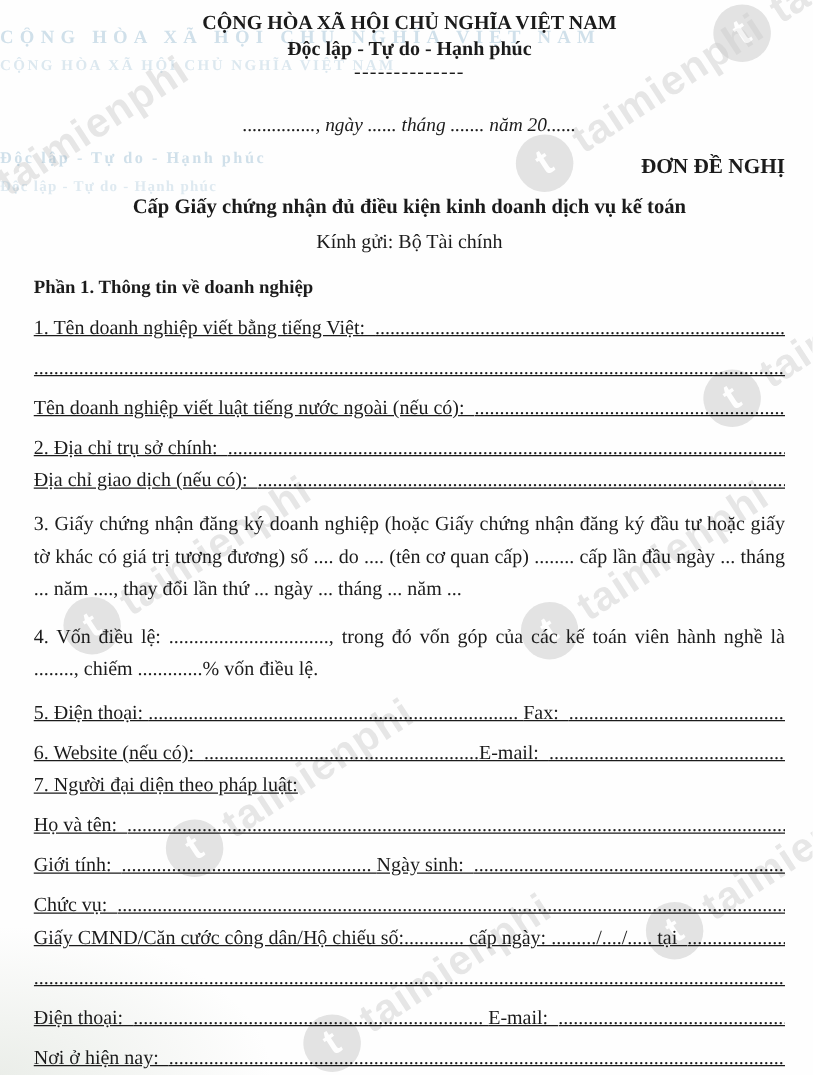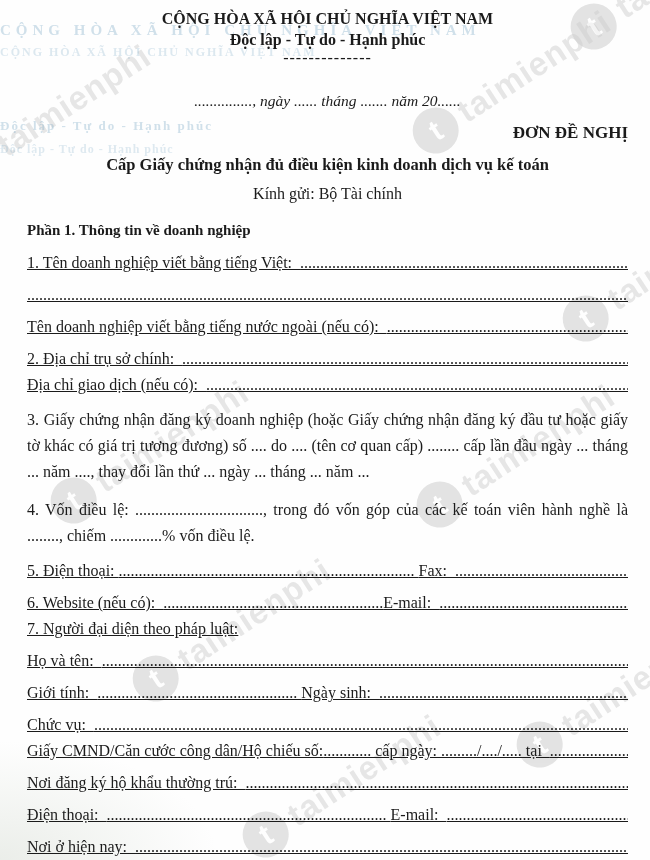--- a/index.html
+++ b/index.html
@@ -126,32 +126,32 @@
 
     <div class="doc-title">ĐƠN ĐỀ NGHỊ</div>
     <div class="doc-subtitle">Cấp Giấy chứng nhận đủ điều kiện kinh doanh dịch vụ kế toán</div>
     <div class="recipient">Kính gửi: Bộ Tài chính</div>
 
     <div class="section-heading">Phần 1. Thông tin về doanh nghiệp</div>
 
     <div class="form-body">
         <div class="l"><span class="seg-n">1. Tên doanh nghiệp viết bằng tiếng Việt:  </span><span class="seg-fill">................................................................................................................................................................</span></div>
         <div class="l"><span class="seg-fill">................................................................................................................................................................</span></div>
-        <div class="l"><span class="seg-n">Tên doanh nghiệp viết bằng tiếng nước ngoài (nếu có):  </span><span class="seg-fill">................................................................................................................................................................</span></div>
+        <div class="l"><span class="seg-n">Tên doanh nghiệp viết luật tiếng nước ngoài (nếu có):  </span><span class="seg-fill">................................................................................................................................................................</span></div>
         <div class="l"><span class="seg-n">2. Địa chỉ trụ sở chính:  </span><span class="seg-fill">................................................................................................................................................................</span></div>
         <div class="l tight"><span class="seg-n">Địa chỉ giao dịch (nếu có):  </span><span class="seg-fill">................................................................................................................................................................</span></div>
         <div class="p"><span class="seg-n">3. Giấy chứng nhận đăng ký doanh nghiệp (hoặc Giấy chứng nhận đăng ký đầu tư hoặc giấy tờ khác có giá trị tương đương) số .... do .... </span><span class="seg-i">(tên cơ quan cấp)</span><span class="seg-n"> ........ cấp lần đầu ngày ... tháng ... năm ...., thay đổi lần thứ ... ngày ... tháng ... năm ...</span></div>
         <div class="p"><span class="seg-n">4. Vốn điều lệ: ................................, trong đó vốn góp của các kế toán viên hành nghề là ........, chiếm .............% vốn điều lệ.</span></div>
         <div class="l"><span class="seg-n">5. Điện thoại: </span><span class="seg-n">.......................................................................... </span><span class="seg-n">Fax:  </span><span class="seg-fill">................................................................................................................................................................</span></div>
         <div class="l"><span class="seg-n">6. Website (nếu có):  </span><span class="seg-n">.......................................................</span><span class="seg-n">E-mail:  </span><span class="seg-fill">................................................................................................................................................................</span></div>
         <div class="l tight"><span class="seg-n">7. Người đại diện theo pháp luật:</span></div>
         <div class="l"><span class="seg-n">Họ và tên:  </span><span class="seg-fill">................................................................................................................................................................</span></div>
         <div class="l"><span class="seg-n">Giới tính:  </span><span class="seg-n">.................................................. </span><span class="seg-n">Ngày sinh:  </span><span class="seg-fill">................................................................................................................................................................</span></div>
         <div class="l"><span class="seg-n">Chức vụ:  </span><span class="seg-fill">................................................................................................................................................................</span></div>
         <div class="l tight"><span class="seg-n">Giấy CMND/Căn cước công dân/Hộ chiếu số:</span><span class="seg-n">............ cấp ngày: ........./..../..... tại  </span><span class="seg-fill">................................................................................................................................................................</span></div>
-        <div class="l"><span class="seg-n">Nơi đăng ký hộ khẩu thường trú:  </span><span class="seg-fill">................................................................................................................................................................</span></div>
+        <div class="l"><span class="seg-fill">................................................................................................................................................................</span></div>
         <div class="l"><span class="seg-n">Điện thoại:  </span><span class="seg-n">...................................................................... </span><span class="seg-n">E-mail:  </span><span class="seg-fill">................................................................................................................................................................</span></div>
         <div class="l"><span class="seg-n">Nơi ở hiện nay:  </span><span class="seg-fill">................................................................................................................................................................</span></div>
         <div class="l"><span class="seg-n">Giấy chứng nhận đăng ký hành nghề dịch vụ kế toán số: ...................... cấp ngày /..../.....</span></div>
       </div>
 
   </div>
 </div>
 
 </body></html>

